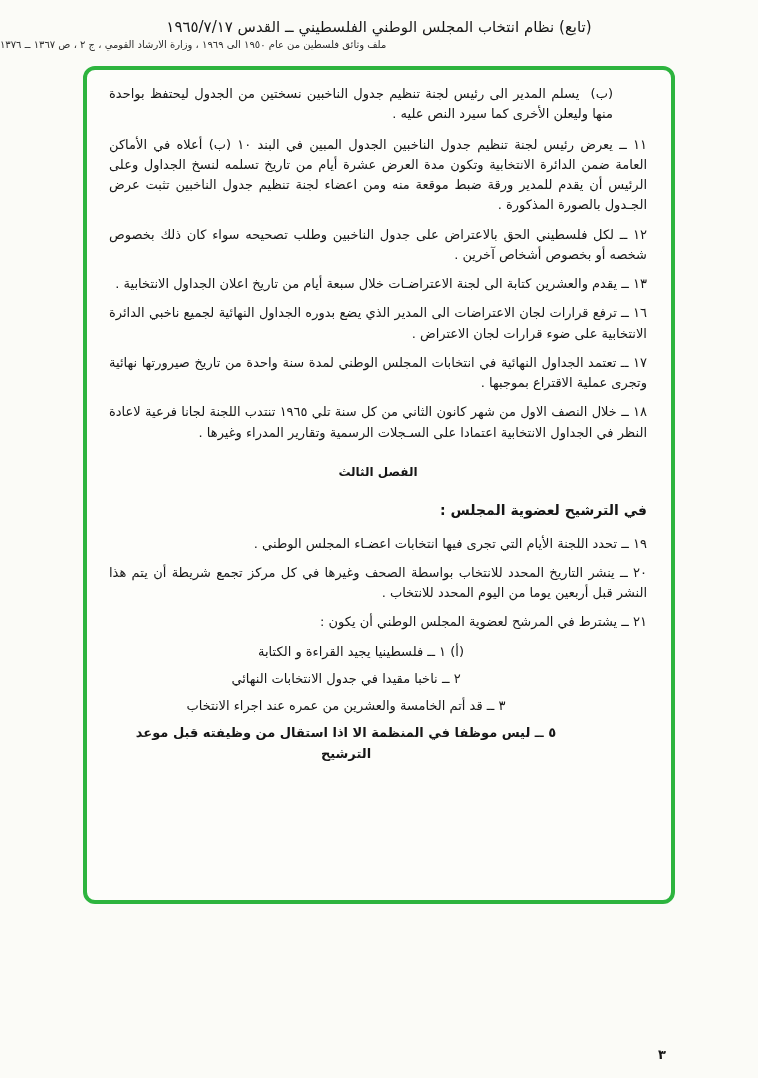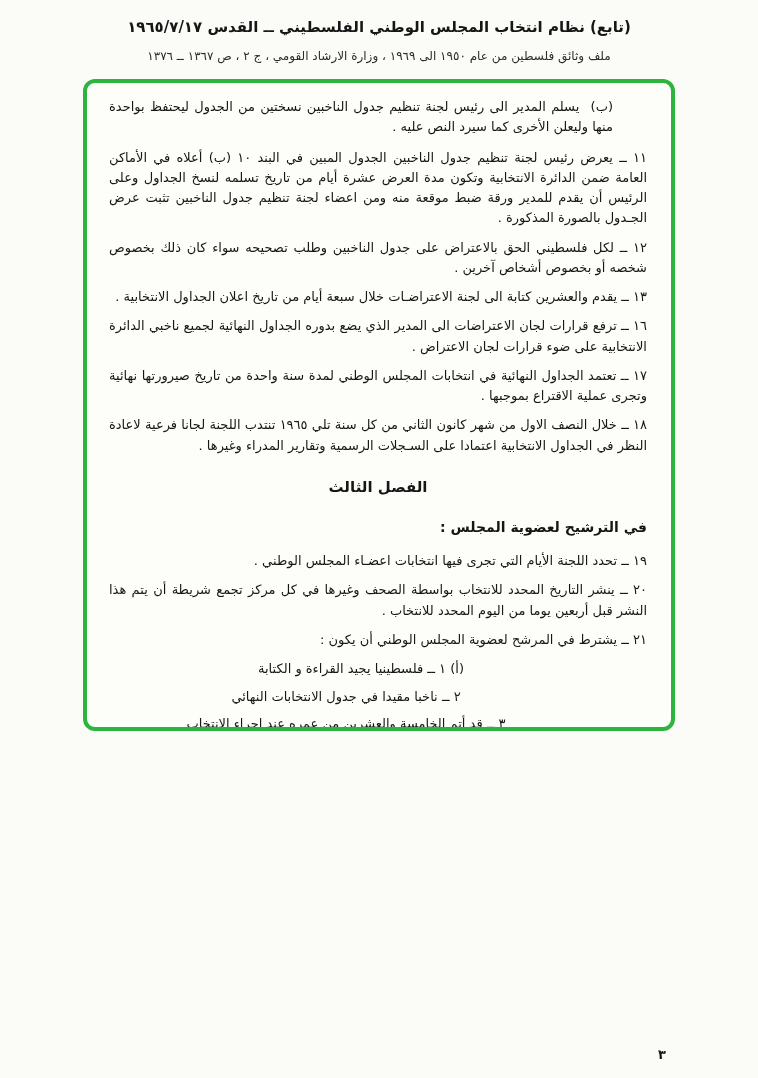--- a/index.html
+++ b/index.html
@@ -12,52 +12,52 @@
   }
   .page {
     position: relative;
     width: 758px;
     height: 1078px;
     padding-top: 18px;
   }
   .hdr { direction: rtl; }
   .hdr-title {
     text-align: center;
-    font-weight: bold;
+    font-weight: normal;
     font-size: 15px;
     letter-spacing: 0.2px;
   }
   .hdr-subtitle {
-    text-align: center;
-    font-size: 12px;
-    margin-top: 13px;
+    text-align: left;
+    font-size: 10px;
+    margin-top: 3px;
     color: #2b2b2b;
   }
   .green-box {
     direction: rtl;
     margin: 16px auto 8px;
     width: 592px;
-    height: 652px;
+    height: 838px;
     border: 4px solid #2db43e;
     border-radius: 12px;
     padding: 14px 24px 12px 22px;
     font-size: 13px;
     line-height: 1.56;
     text-align: justify;
     overflow: hidden;
     background: #fdfdfa;
   }
   p.item { margin-bottom: 9px; }
   .num { white-space: nowrap; }
   .clause-b { padding-right: 34px; margin-bottom: 10px; }
   .clause-label { padding-left: 6px; }
   .chapter-title {
     text-align: center;
     font-weight: bold;
-    font-size: 15px;
+    font-size: 12px;
     margin: 20px 0 18px;
   }
   .section-title {
     text-align: right;
     font-weight: bold;
     font-size: 14px;
     margin-bottom: 12px;
   }
   .conditions p {
     margin-bottom: 7px;

